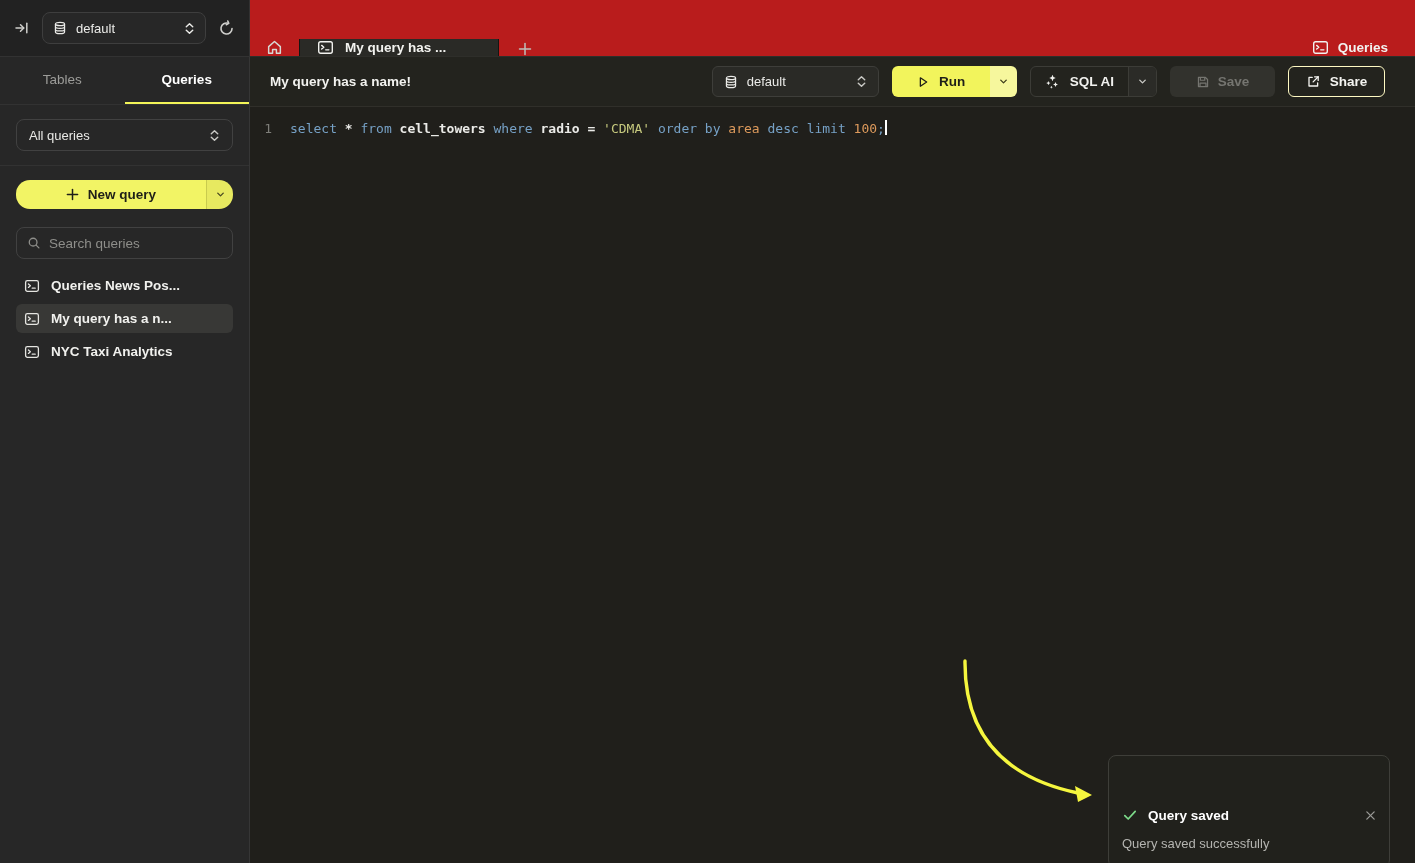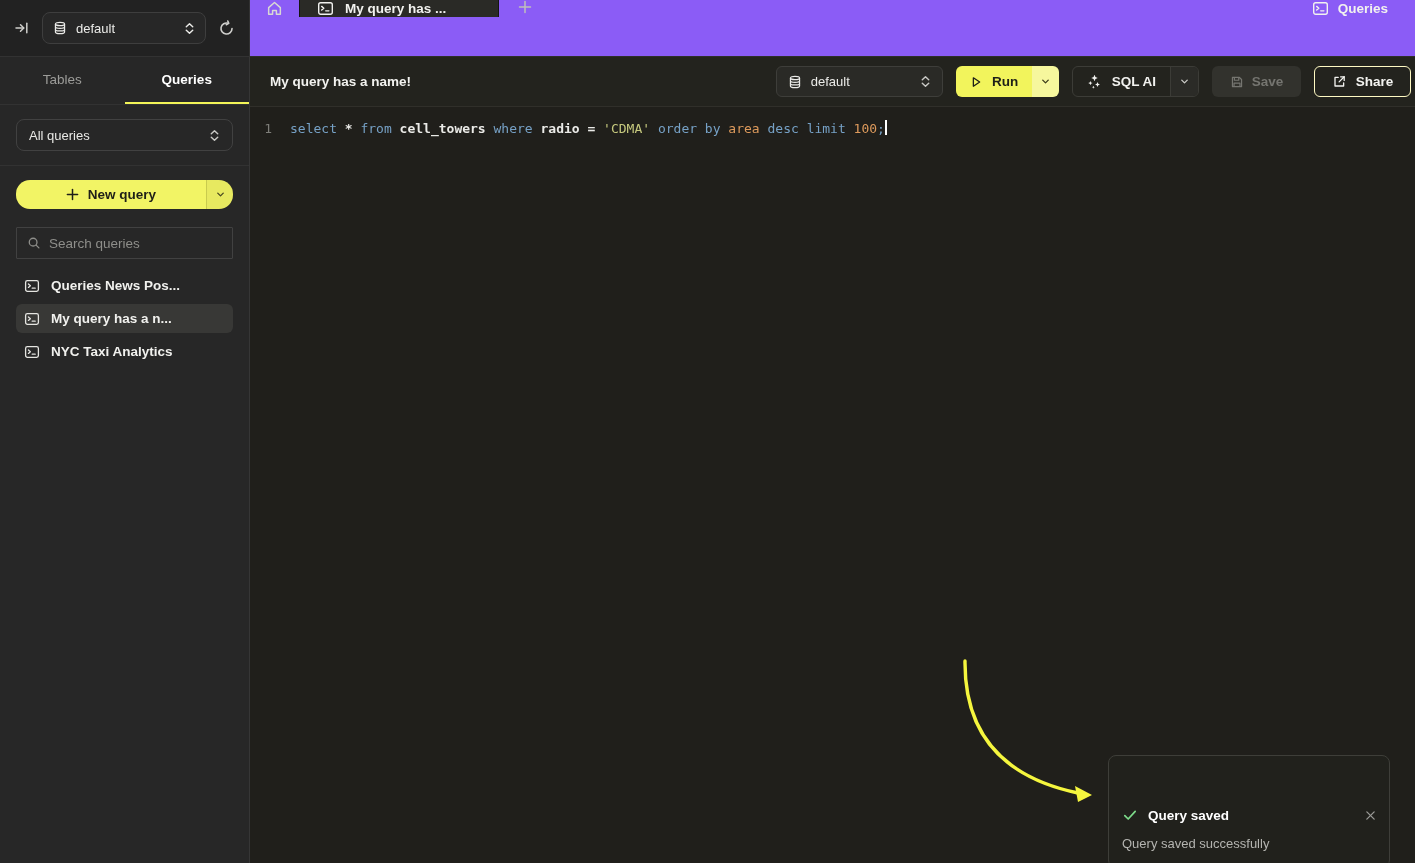--- a/index.html
+++ b/index.html
@@ -19,21 +19,21 @@
     border-right:1px solid #323232; border-bottom:1px solid #323232;
     display:flex; align-items:center; padding:0 14px; gap:12px;
   }
   .icon-btn { display:flex; align-items:center; justify-content:center; color:#CFCFCC; cursor:pointer; background:none; border:none; }
   .db-select {
     flex:1; height:32px; background:#272727; border:1px solid #3E3E3E; border-radius:8px;
     display:flex; align-items:center; gap:9px; padding:0 10px;
     font-size:13px; color:#EBEBE8; cursor:pointer;
   }
   .db-select .grow { flex:1; }
-  .tabbar { flex:1; background:#8b5cf6; border-bottom:1px solid #2E2E2A; display:flex; align-items:flex-start; }
+  .tabbar { flex:1; background:#b91c1c; border-bottom:1px solid #2E2E2A; display:flex; align-items:flex-end; }
   .home-btn { width:49px; display:flex; align-items:center; justify-content:center; color:#D8D8D4; cursor:pointer; background:none; border:none; }
   .tab {
     width:200px; background:#2A2A26; display:flex; align-items:center; gap:11px; padding:0 17px;
     font-size:13.5px; font-weight:600; color:#F2F2EF; cursor:pointer;
     border-left:1px solid #151512; border-right:1px solid #151512;
   }
   .newtab-btn { width:52px; display:flex; align-items:center; justify-content:center; color:#BFBFBB; cursor:pointer; background:none; border:none; }
   .queries-indicator {
     margin-left:auto; display:flex; align-items:center; gap:9px; padding-right:27px;
     font-size:13.5px; font-weight:600; color:#F2F2EF;
@@ -64,64 +64,64 @@
   }
   .nq-main {
     flex:1; background:#F2F465; color:#1F1F18; display:flex; align-items:center; justify-content:center; gap:9px;
     font-size:13.5px; font-weight:600; border:none; font-family:inherit; cursor:pointer;
   }
   .nq-caret {
     width:27px; background:#E7E960; border:none; border-left:1px solid #C9CB4E;
     display:flex; align-items:center; justify-content:center; color:#4B4B22; cursor:pointer;
   }
   .search-box {
-    margin:18px 16px 0; height:32px; border:1px solid #414141; border-radius:1px;
+    margin:18px 16px 0; height:32px; border:1px solid #414141; border-radius:8px;
     display:flex; align-items:center; padding:0 10px; gap:8px; color:#8E8E8A;
   }
   .search-box input {
     flex:1; background:transparent; border:none; outline:none;
     font-size:13.5px; color:#DCDCD8; font-family:inherit;
   }
   .search-box input::placeholder { color:#8E8E8A; }
   .query-list { margin:12px 16px 0; display:flex; flex-direction:column; gap:4px; }
   .query-item {
     height:29px; border-radius:6px; display:flex; align-items:center; gap:11px; padding:0 8px;
     font-size:13.5px; font-weight:600; color:#F1F1EE; cursor:pointer; background:none; border:none;
     font-family:inherit; text-align:left; white-space:nowrap; overflow:hidden;
   }
   .query-item.selected { background:#383836; }
   .query-item .q-icon { color:#E4E4E0; flex:none; }
 
   
   .main { flex:1; position:relative; background:#201F1B; }
   .main-header {
     height:50px; background:#23231E; border-bottom:1px solid #302F2A;
-    display:flex; align-items:center; padding:0 4px 0 20px;gap:22px;
+    display:flex; align-items:center; padding:0 30px 0 20px;gap:22px;
   }
   .query-title { font-size:13.5px; font-weight:600; color:#F2F2EF; }
   .controls { margin-left:auto; display:flex; align-items:center; gap:13px; }
   .hdr-select {
     width:167px; height:31px; background:#2A2A26; border:1px solid #3E3E3A; border-radius:6px;
     display:flex; align-items:center; gap:9px; padding:0 11px; font-size:13px; color:#EBEBE8; cursor:pointer;
   }
   .hdr-select .grow { flex:1; }
   .split-btn { height:31px; border-radius:6px; overflow:hidden; display:flex; align-items:stretch; }
   .run-main {
-    width:76px; background:#F2F45C; border:none; color:#1F1F18; font-size:13.5px; font-weight:600;
+    width:98px; background:#F2F45C; border:none; color:#1F1F18; font-size:13.5px; font-weight:600;
     display:flex; align-items:center; justify-content:center; gap:9px; cursor:pointer; font-family:inherit;
   }
   .run-caret { width:27px; background:#F6F79D; border:none; color:#3F3F1C; display:flex; align-items:center; justify-content:center; cursor:pointer; }
   .sqlai { border:1px solid #3C3C37; }
   .sqlai-main {
     background:transparent; border:none; color:#F1F1EE; font-size:13.5px; font-weight:600;
     display:flex; align-items:center; gap:10px; padding:0 14px; cursor:pointer; font-family:inherit;
   }
   .sqlai-caret { width:28px; background:#2B2B27; border:none; border-left:1px solid #3C3C37; color:#C9C9C5; display:flex; align-items:center; justify-content:center; cursor:pointer; }
   .save-btn {
-    width:89px; height:31px; background:#32322D; border:none; border-radius:6px;
+    width:105px; height:31px; background:#32322D; border:none; border-radius:6px;
     color:#757570; font-size:13.5px; font-weight:600; display:flex; align-items:center; justify-content:center; gap:8px;
     font-family:inherit; cursor:default;
   }
   .share-btn {
     width:97px; height:31px; background:transparent; border:1px solid #fef9c3; border-radius:6px;
     color:#F4F4F1; font-size:13.5px; font-weight:600; display:flex; align-items:center; justify-content:center; gap:9px;
     font-family:inherit; cursor:pointer;
   }
 
   

